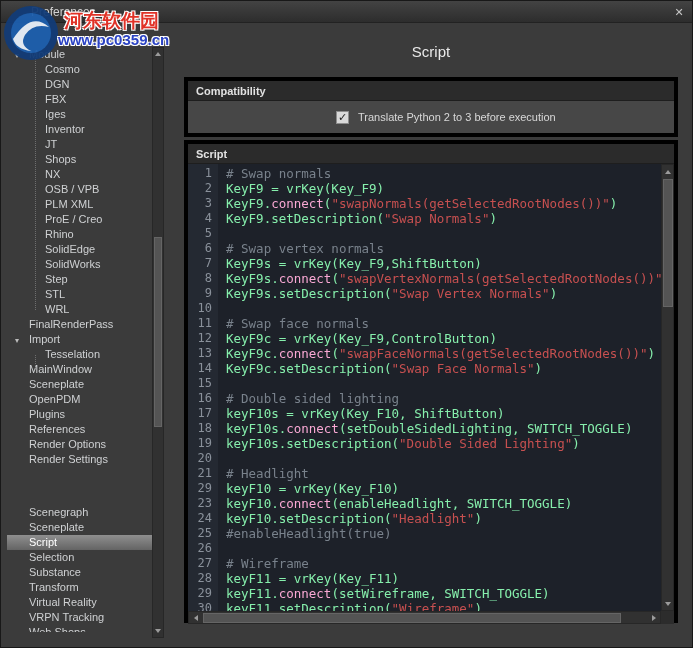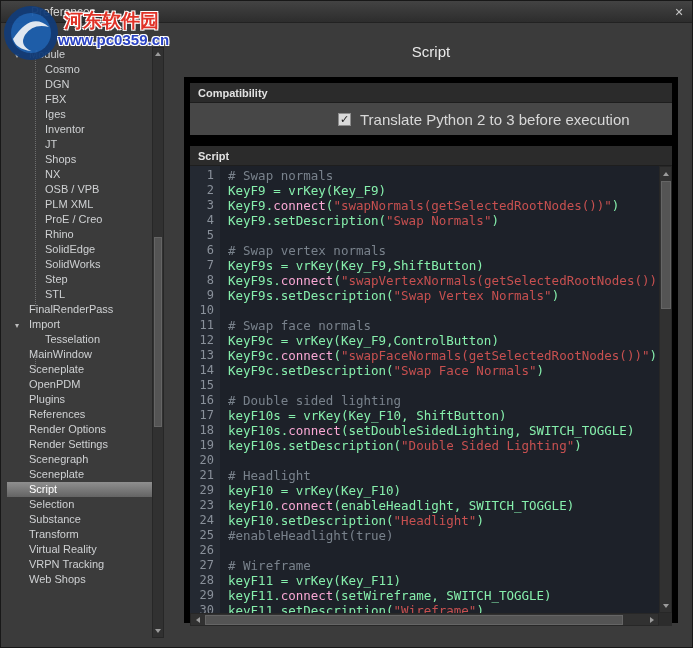--- a/index.html
+++ b/index.html
@@ -40,28 +40,28 @@
   .tri-right { border-top:3px solid transparent; border-bottom:3px solid transparent; border-left:4px solid #9b9b9b; }
 
   .tree-scroll { left:151px; top:46px; width:12px; height:591px; }
   .tree-scroll .sb-thumb { left:1px; width:8px; top:189px; height:190px; }
   .tree-scroll .sb-btn { left:0; width:10px; height:12px; }
 
   
   .page-title { position:absolute; left:183px; top:42px; width:494px; text-align:center;
                 font-size:15px; color:#e9e9e9; }
 
-  .groupbox { position:absolute; left:183px; width:494px; border:6px solid #000000; background:#464646; }
+  .groupbox { position:absolute; left:183px; width:494px; border:4px solid #000000; background:#464646; }
   .gb-header { height:20px; background:#2b2b2b; border-bottom:1px solid #1e1e1e; font-size:11px; font-weight:bold;
                color:#e2e2e2; line-height:20px; padding-left:8px; }
   .gb-compat { top:76px; }
   .compat-body { height:32px; display:flex; align-items:center; padding-left:148px; background:#474747; }
   .checkbox { width:13px; height:13px; background:#d9d9d9; border:1px solid #8d8d8d; color:#1c1c1c;
               font-size:11px; line-height:11px; text-align:center; cursor:pointer; }
-  .checkbox-label { margin-left:9px; font-size:15px; color:#d8d8d8; cursor:pointer; }
+  .checkbox-label { margin-left:9px; font-size:11px; color:#d8d8d8; cursor:pointer; }
 
   .gb-script { top:139px; height:483px; }
   .script-body { position:relative; height:460px; background:#1d2129; overflow:hidden; }
 
   .gutter { position:absolute; left:0; top:0; bottom:13px; width:30px; background:#242932;
             color:#8a919b; font-family:"DejaVu Sans Mono",monospace; font-size:12px;
             text-align:right; padding:2px 6px 0 0; overflow:hidden; }
   .ln { height:15px; line-height:15px; }
   .code { position:absolute; left:30px; right:13px; top:0; bottom:13px; overflow:hidden;
           font-family:"DejaVu Sans Mono",monospace; font-size:12.5px; padding:2px 0 0 8px; cursor:text; }
@@ -100,31 +100,32 @@
       <div class="tree-row" style="padding-left: 38px;"><span>Shops</span></div>
       <div class="tree-row" style="padding-left: 38px;"><span>NX</span></div>
       <div class="tree-row" style="padding-left: 38px;"><span>OSB / VPB</span></div>
       <div class="tree-row" style="padding-left: 38px;"><span>PLM XML</span></div>
       <div class="tree-row" style="padding-left: 38px;"><span>ProE / Creo</span></div>
       <div class="tree-row" style="padding-left: 38px;"><span>Rhino</span></div>
       <div class="tree-row" style="padding-left: 38px;"><span>SolidEdge</span></div>
       <div class="tree-row" style="padding-left: 38px;"><span>SolidWorks</span></div>
       <div class="tree-row" style="padding-left: 38px;"><span>Step</span></div>
       <div class="tree-row" style="padding-left: 38px;"><span>STL</span></div>
+      <div class="tree-row" style="padding-left: 38px;"><span>WRL</span></div>
       <div class="tree-row" style="padding-left: 22px;"><span>FinalRenderPass</span></div>
       <div class="tree-row" style="padding-left: 22px;"><span class="tree-arrow" style="left: 8px;">▾</span><span>Import</span></div>
       <div class="tree-row" style="padding-left: 38px;"><span>Tesselation</span></div>
       <div class="tree-row" style="padding-left: 22px;"><span>MainWindow</span></div>
       <div class="tree-row" style="padding-left: 22px;"><span>Sceneplate</span></div>
       <div class="tree-row" style="padding-left: 22px;"><span>OpenPDM</span></div>
       <div class="tree-row" style="padding-left: 22px;"><span>Plugins</span></div>
       <div class="tree-row" style="padding-left: 22px;"><span>References</span></div>
       <div class="tree-row" style="padding-left: 22px;"><span>Render Options</span></div>
       <div class="tree-row" style="padding-left: 22px;"><span>Render Settings</span></div>
-      <div class="tree-row" style="padding-left: 22px;"><span>Scenegraph</span></div>
+      <div class="tree-row" style="padding-left: 22px; margin-top: 38px;"><span>Scenegraph</span></div>
       <div class="tree-row" style="padding-left: 22px;"><span>Sceneplate</span></div>
       <div class="tree-row selected" style="padding-left: 22px;"><span>Script</span></div>
       <div class="tree-row" style="padding-left: 22px;"><span>Selection</span></div>
       <div class="tree-row" style="padding-left: 22px;"><span>Substance</span></div>
       <div class="tree-row" style="padding-left: 22px;"><span>Transform</span></div>
       <div class="tree-row" style="padding-left: 22px;"><span>Virtual Reality</span></div>
       <div class="tree-row" style="padding-left: 22px;"><span>VRPN Tracking</span></div>
       <div class="tree-row" style="padding-left: 22px;"><span>Web Shops</span></div>
       <div class="guide" style="left: 28px; top: 8px; height: 255px;"></div>
       <div class="guide" style="left: 28px; top: 308px; height: 15px;"></div>

